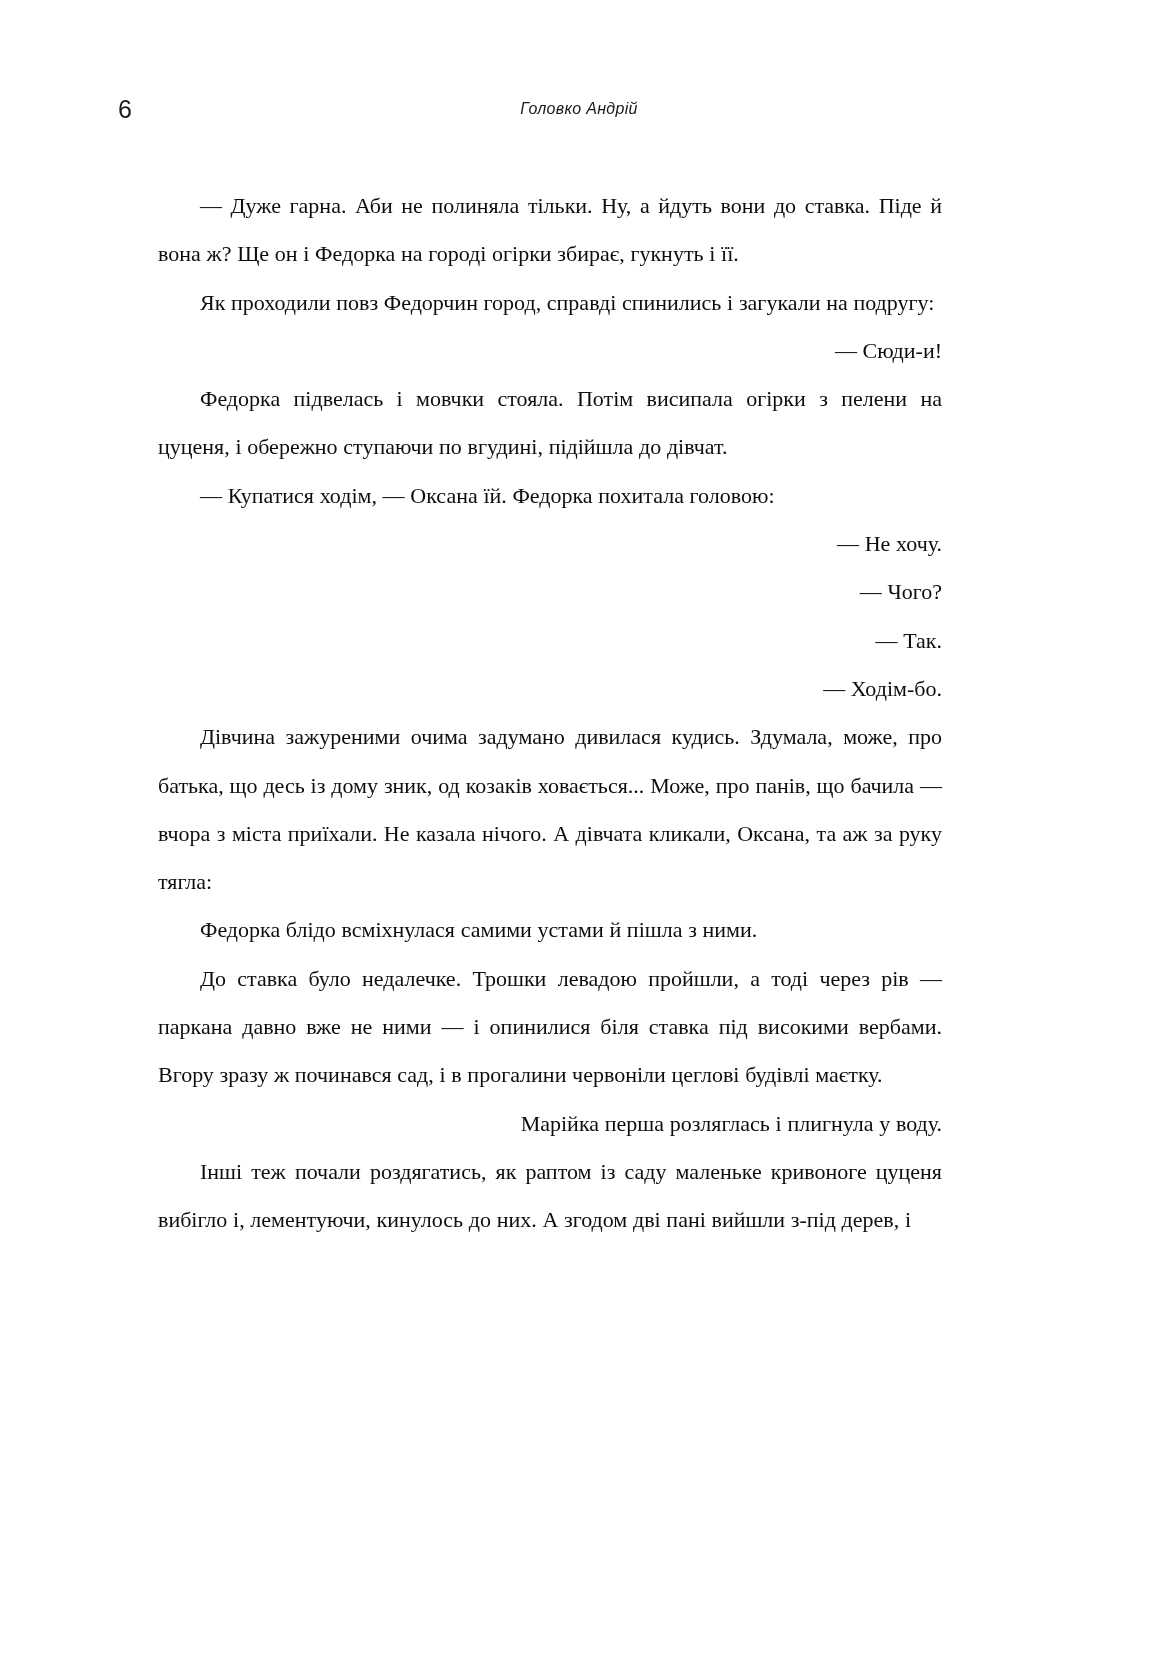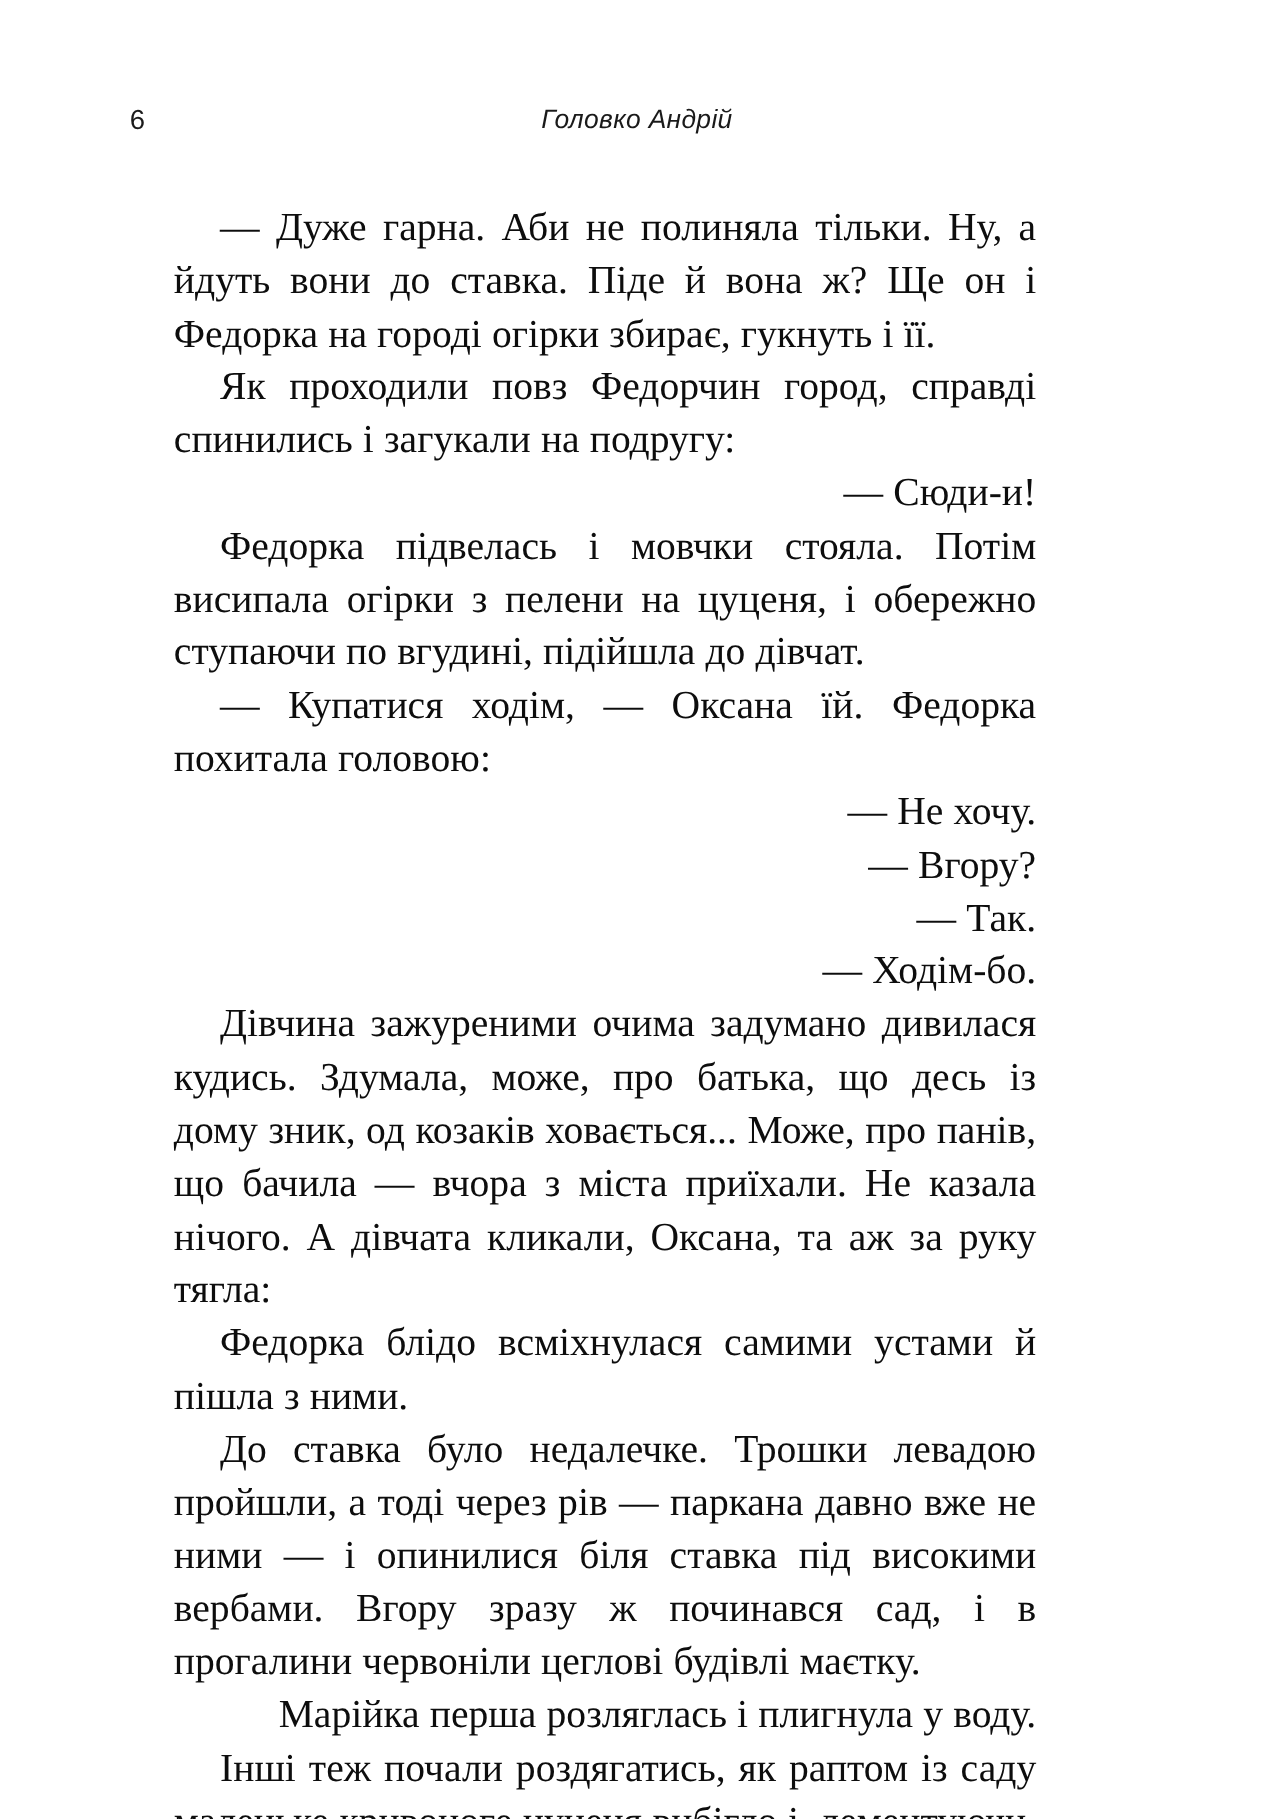--- a/index.html
+++ b/index.html
@@ -39,38 +39,38 @@
   }
 
   .head-title {
     position: absolute;
     left: 0;
     top: 0;
     width: 1158px;
     text-align: center;
     font-family: "Liberation Sans", sans-serif;
     font-style: italic;
-    font-size: 24px;
+    font-size: 16px;
     line-height: 34px;
     color: #1a1a1a;
     letter-spacing: 0.3px;
   }
 
   
   .text-block {
     position: absolute;
     left: 158px;
     top: 182px;
     width: 784px;
   }
 
   p.para {
     margin: 0;
     font-family: "Liberation Serif", "DejaVu Serif", serif;
-    font-size: 36px;
+    font-size: 22px;
     line-height: 48.3px;
     color: #0d0d0d;
     text-align: justify;
     text-justify: inter-word;
     text-indent: 42px;
     hyphens: none;
     -webkit-hyphens: none;
     word-spacing: 0.2px;
   }
 
@@ -91,21 +91,21 @@
     <div class="head-title">Головко Андрій</div>
   </div>
 
   <div class="text-block">
       <p class="para">— Дуже гарна. Аби не полиняла тільки. Ну, а йдуть вони до ставка. Піде й вона ж? Ще он і Федорка на городі огірки збирає, гукнуть і її.</p>
       <p class="para">Як проходили повз Федорчин город, справді спинились і загукали на подругу:</p>
       <p class="para short">— Сюди-и!</p>
       <p class="para">Федорка підвелась і мовчки стояла. Потім висипала огірки з пелени на цуценя, і обережно ступаючи по вгудині, підійшла до дівчат.</p>
       <p class="para">— Купатися ходім, — Оксана їй. Федорка похитала головою:</p>
       <p class="para short">— Не хочу.</p>
-      <p class="para short">— Вгору?</p>
+      <p class="para short">— Чого?</p>
       <p class="para short">— Так.</p>
       <p class="para short">— Ходім-бо.</p>
       <p class="para">Дівчина зажуреними очима задумано дивилася кудись. Здумала, може, про батька, що десь із дому зник, од козаків ховається... Може, про панів, що бачила — вчора з міста приїхали. Не казала нічого. А дівчата кликали, Оксана, та аж за руку тягла:</p>
       <p class="para">Федорка блідо всміхнулася самими устами й пішла з ними.</p>
       <p class="para">До ставка було недалечке. Трошки левадою пройшли, а тоді через рів — паркана давно вже не ними — і опинилися біля ставка під високими вербами. Вгору зразу ж починався сад, і в прогалини червоніли цеглові будівлі маєтку.</p>
       <p class="para short">Марійка перша розляглась і плигнула у воду.</p>
       <p class="para">Інші теж почали роздягатись, як раптом із саду маленьке кривоноге цуценя вибігло і, лементуючи, кинулось до них. А згодом дві пані вийшли з-під дерев, і</p>
     </div>
 
 </div>

